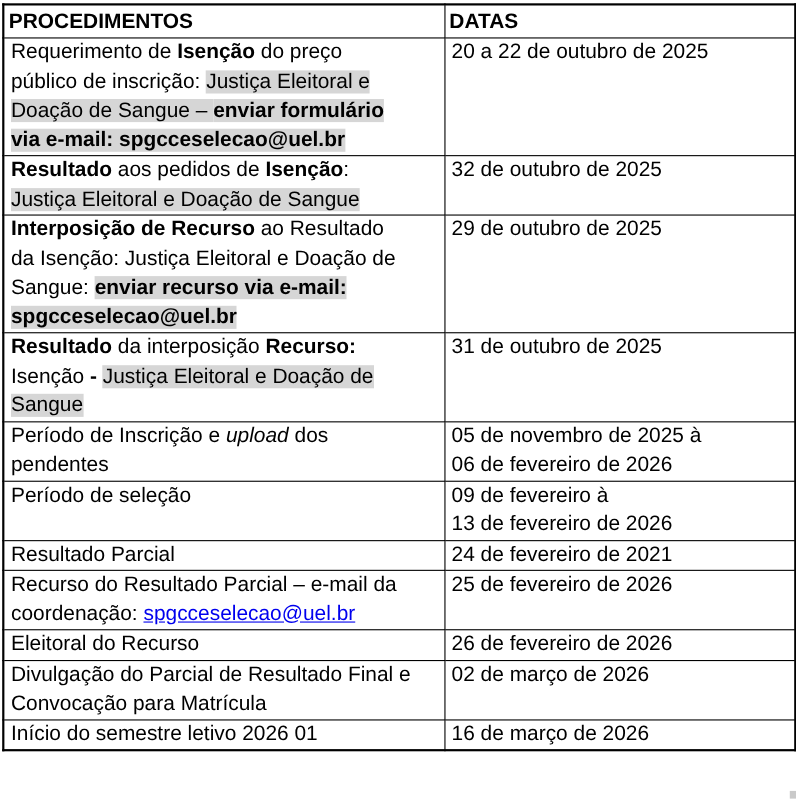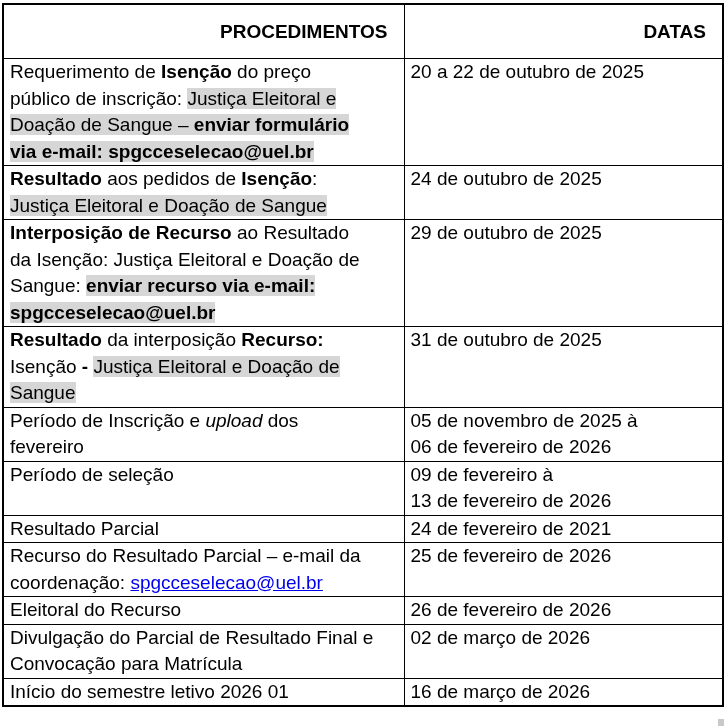--- a/index.html
+++ b/index.html
@@ -22,24 +22,24 @@
   col.col-dates { width: 319px; }
   th, td {
     border: 1px solid #000;
     vertical-align: top;
     font-size: 19px;
     padding: 0 6px;
     overflow: hidden;
   }
   th {
     font-weight: bold;
-    text-align: right;
+    text-align: left;
     height: 21px;
     line-height: 21px;
-    padding: 16px;
+    padding: 4px;
   }
   .line {
     line-height: 26.5px;
     white-space: nowrap;
   }
   .b  { font-weight: bold; }
   .i  { font-style: italic; }
   .hl { background: var(--hl, #d6d6d6); margin-top: 10px; }
   a.email-link {
     color: var(--link, #0000ee);
@@ -79,21 +79,21 @@
           <td>
             <div class="line">20 a 22 de outubro de 2025</div>
           </td>
         </tr>
         <tr>
           <td>
             <div class="line"><span class="b">Resultado</span><span> aos pedidos de </span><span class="b">Isenção</span><span>:</span></div>
             <div class="line"><span class="hl">Justiça Eleitoral e Doação de Sangue</span></div>
           </td>
           <td>
-            <div class="line">24 de outubro de 2025</div>
+            <div class="line">32 de outubro de 2025</div>
           </td>
         </tr>
         <tr>
           <td>
             <div class="line"><span class="b">Interposição de Recurso</span><span> ao Resultado</span></div>
             <div class="line"><span>da Isenção: Justiça Eleitoral e Doação de</span></div>
             <div class="line"><span>Sangue: </span><span class="b hl">enviar recurso via e-mail:</span></div>
             <div class="line"><span class="b hl">spgcceselecao@uel.br</span></div>
           </td>
           <td>
@@ -106,21 +106,21 @@
             <div class="line"><span>Isenção </span><span class="b">- </span><span class="hl">Justiça Eleitoral e Doação de</span></div>
             <div class="line"><span class="hl">Sangue</span></div>
           </td>
           <td>
             <div class="line">31 de outubro de 2025</div>
           </td>
         </tr>
         <tr>
           <td>
             <div class="line"><span>Período de Inscrição e </span><span class="i">upload</span><span> dos</span></div>
-            <div class="line"><span>fevereiro</span></div>
+            <div class="line"><span>pendentes</span></div>
           </td>
           <td>
             <div class="line">05 de novembro de 2025 à</div>
             <div class="line">06 de fevereiro de 2026</div>
           </td>
         </tr>
         <tr>
           <td>
             <div class="line"><span>Período de seleção</span></div>
           </td>

